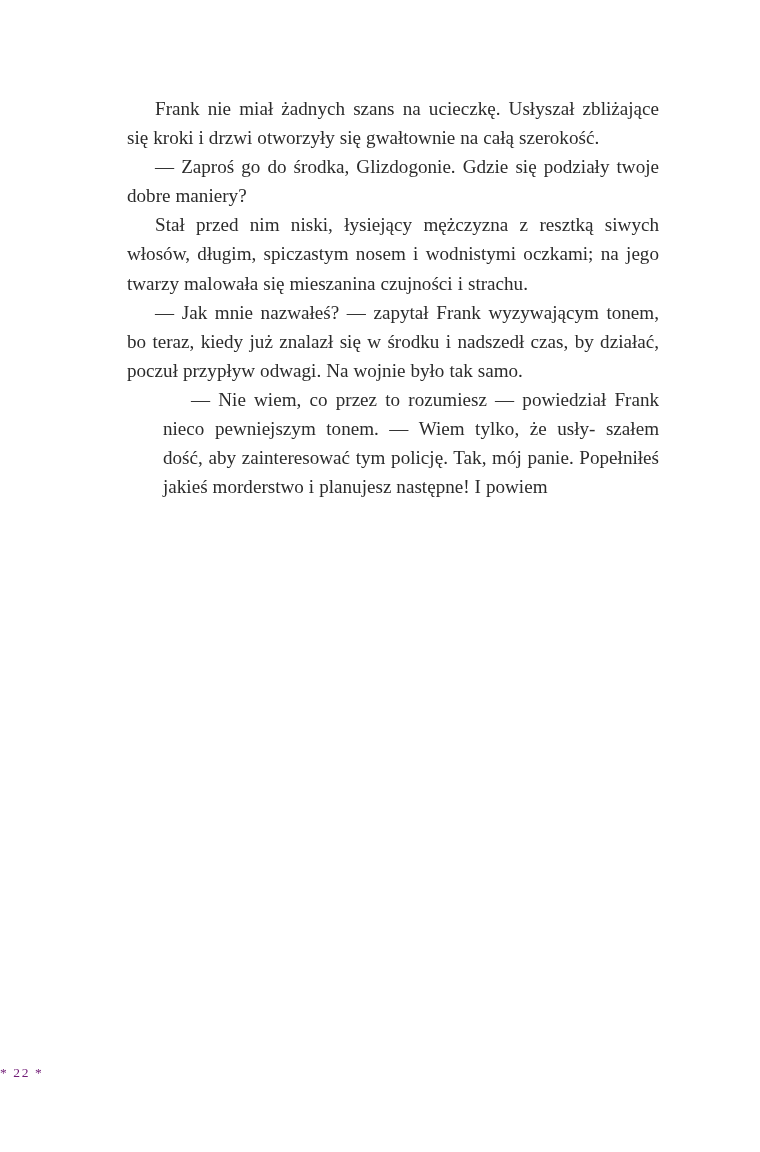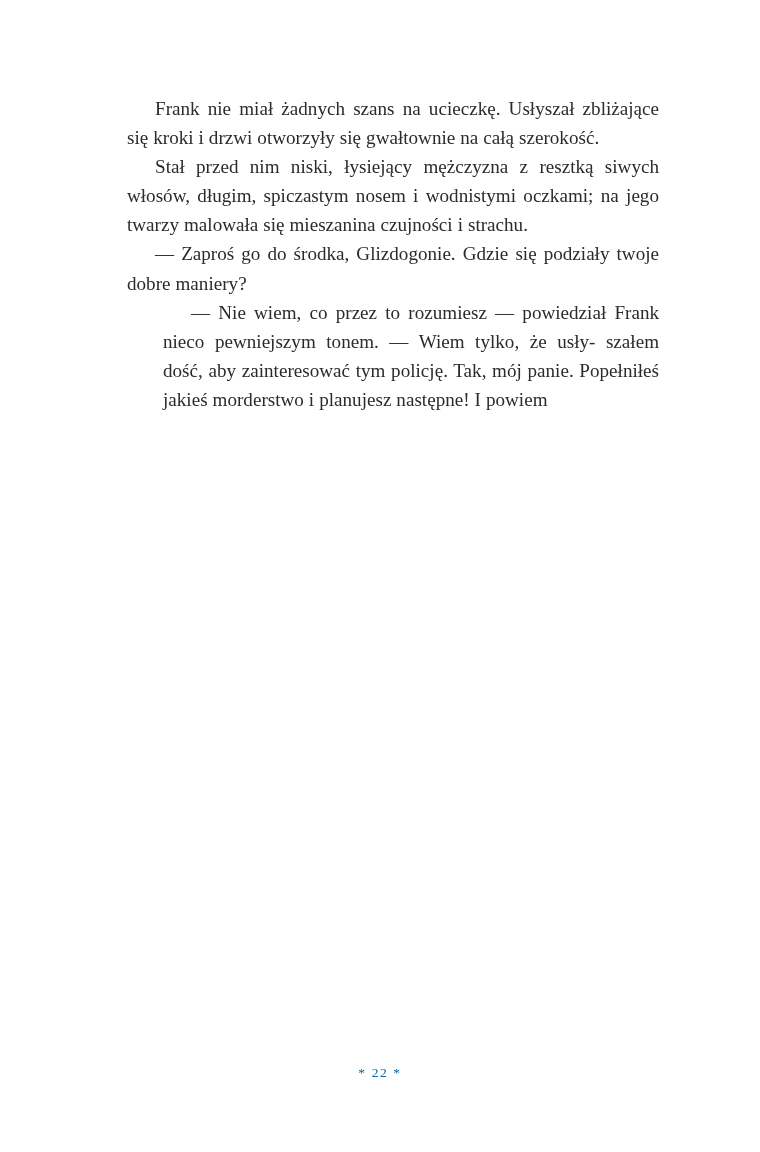--- a/index.html
+++ b/index.html
@@ -51,35 +51,36 @@
   .para.hyphen-end {
     text-align: justify;
     margin-left: 36px;
   }
 
   .folio {
     position: absolute;
     left: 0;
     top: 1052px;
     width: 760px;
-    text-align: center;
+    text-align: left;
     font-size: 13.5px;
     line-height: 18px;
-    color: #0369a1;
+    color: #701a75;
     letter-spacing: 1.6px;
     font-family: "Liberation Serif", "DejaVu Serif", serif;
   }
 </style>
 </head>
 <body>
 
 <div class="page">
 
   <div class="text-block">
     <p class="para">Frank nie miał żadnych szans na ucieczkę. Usłyszał zbliżające się kroki i drzwi otworzyły się gwałtownie na całą szerokość.</p>
+    <p class="para">— Zaproś go do środka, Glizdogonie. Gdzie się podziały twoje dobre maniery?</p>
     <p class="para">Stał przed nim niski, łysiejący mężczyzna z resztką siwych włosów, długim, spiczastym nosem i wodnistymi oczkami; na jego twarzy malowała się mieszanina czujności i strachu.</p>
-    <p class="para">— Zaproś go do środka, Glizdogonie. Gdzie się podziały twoje dobre maniery?</p>
+    <p class="para">— Jak mnie nazwałeś? — zapytał Frank wyzywającym tonem, bo teraz, kiedy już znalazł się w środku i nadszedł czas, by działać, poczuł przypływ odwagi. Na wojnie było tak samo.</p>
     <p class="para hyphen-end">— Nie wiem, co przez to rozumiesz — powiedział Frank nieco pewniejszym tonem. — Wiem tylko, że usły- szałem dość, aby zainteresować tym policję. Tak, mój panie. Popełniłeś jakieś morderstwo i planujesz następne! I powiem</p>
   </div>
 
   <div class="folio">* 22 *</div>
 
 </div>
 
 </body></html>

